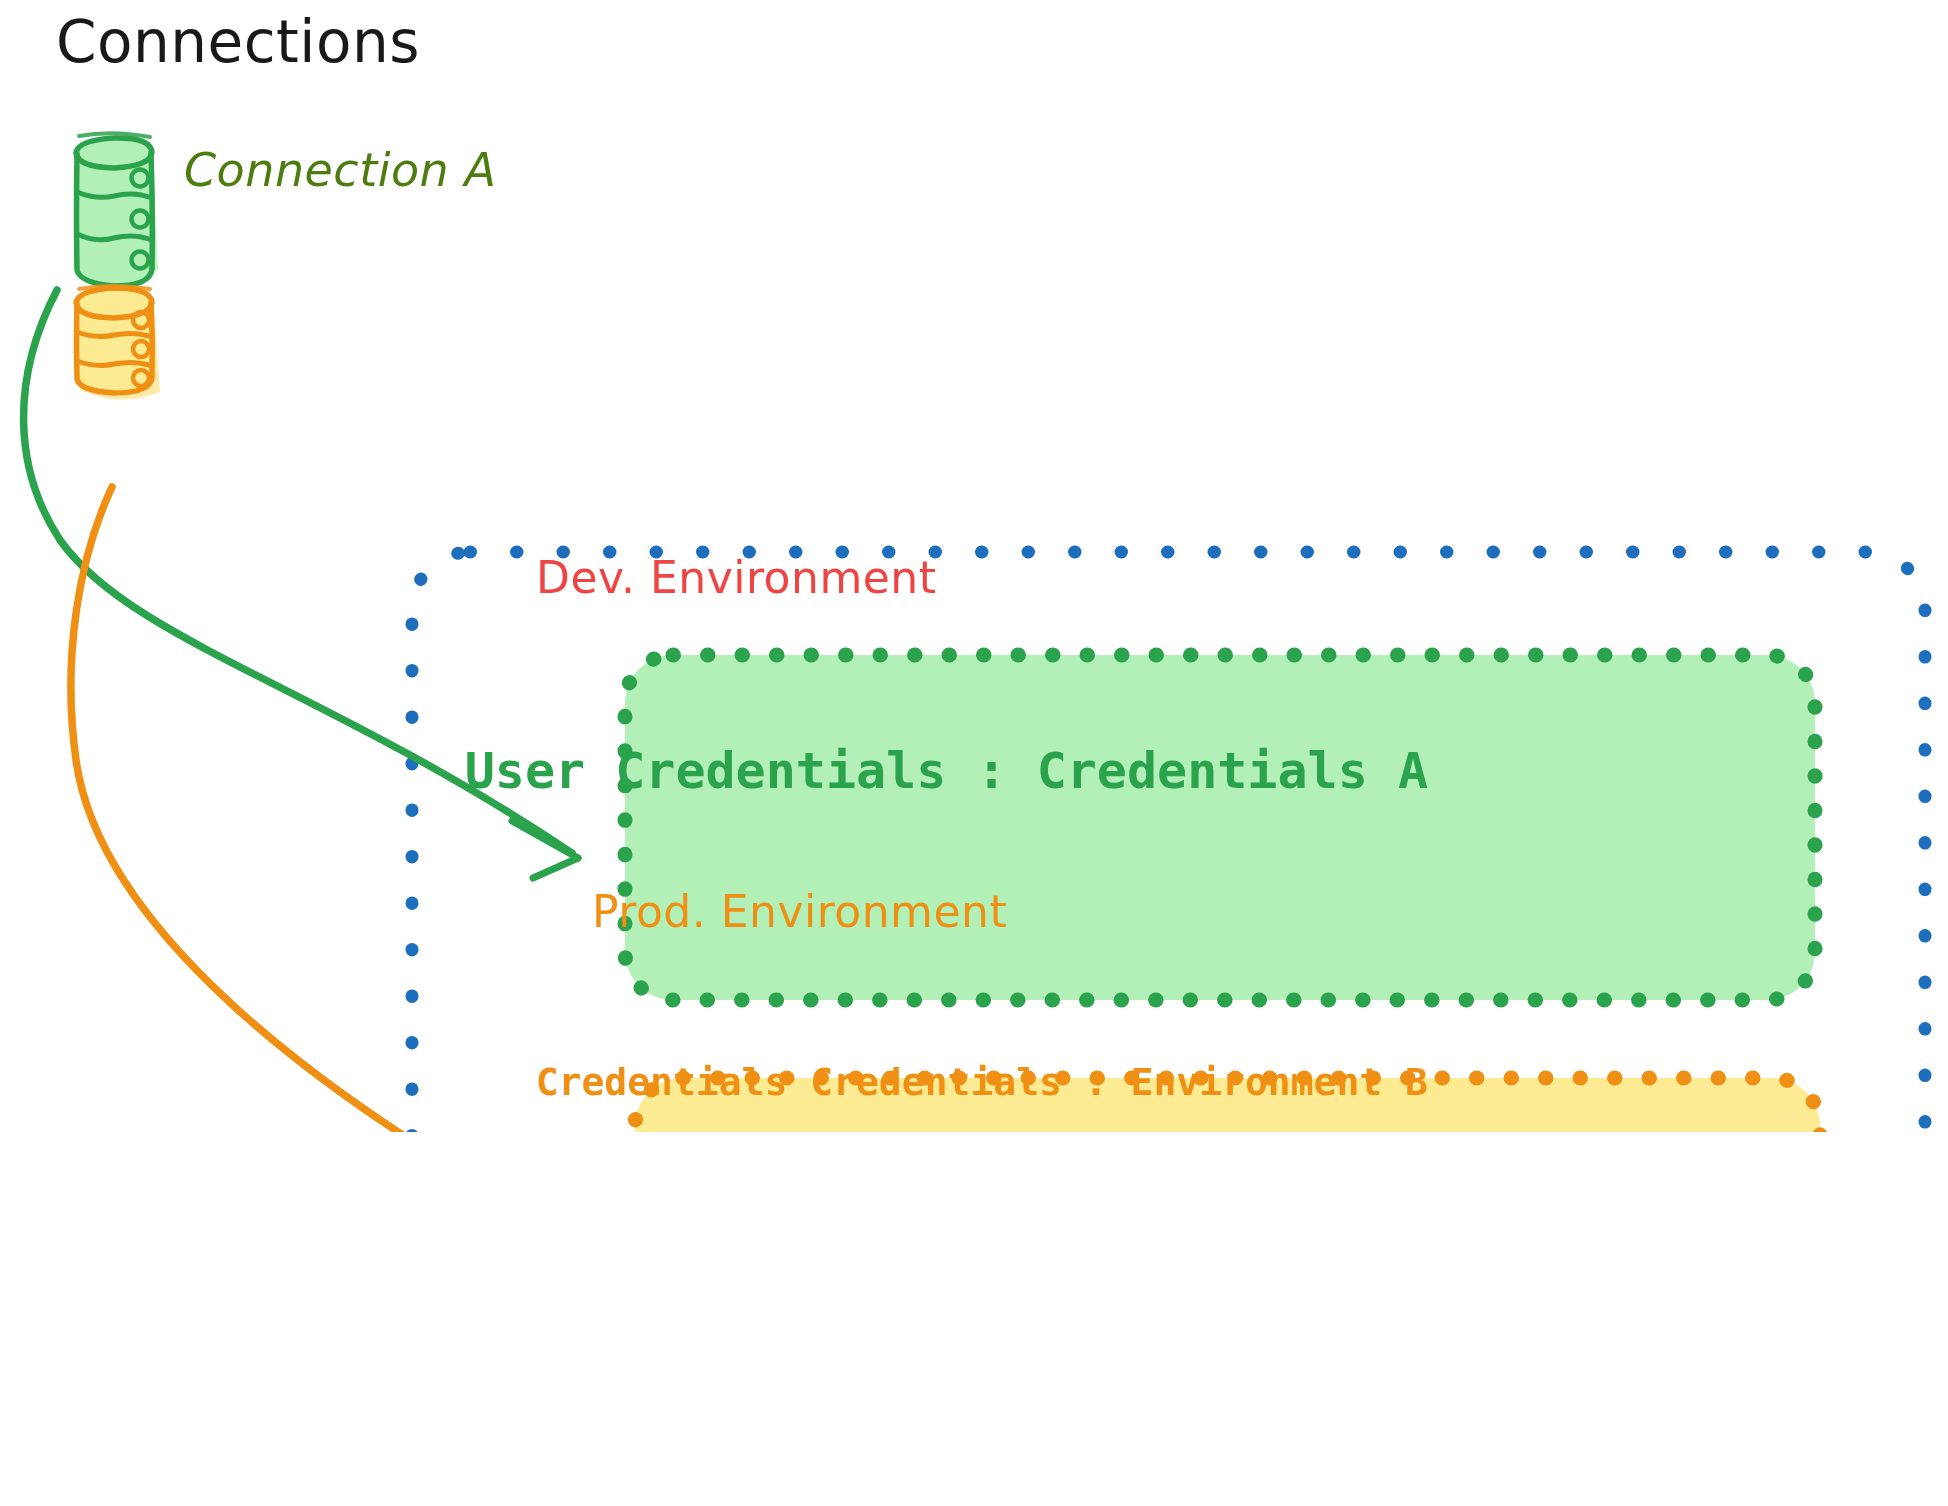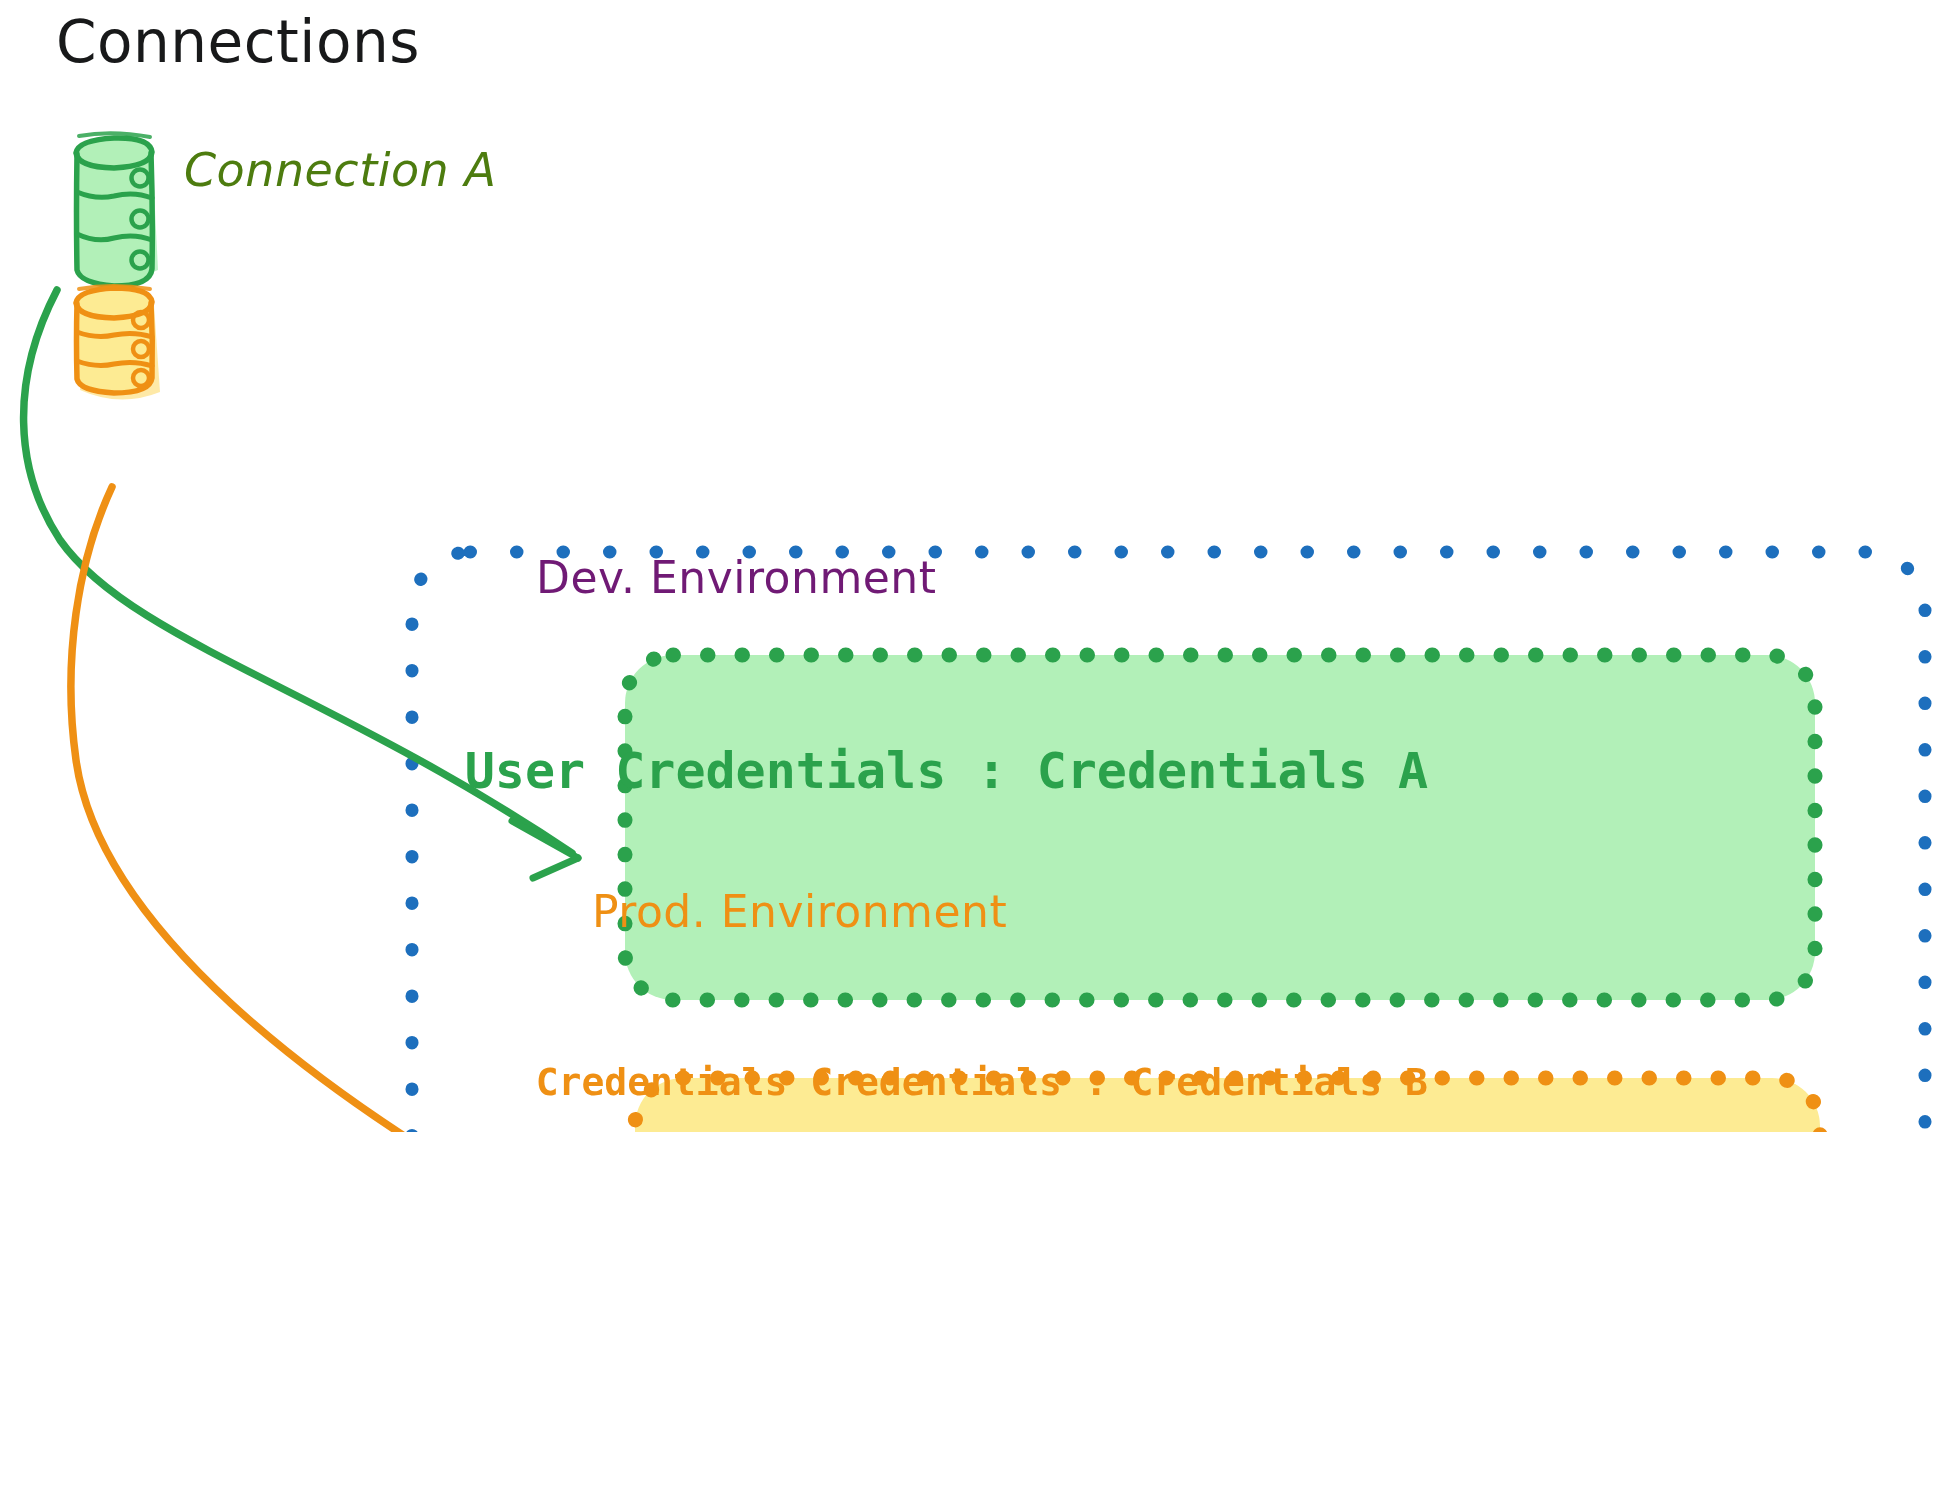--- a/index.html
+++ b/index.html
@@ -63,21 +63,21 @@
   #label-project-1 {
     left: 1540px;
     top: 337px;
     font-size: 52px;
     color: #1d6fbd;
   }
   #label-dev-env {
     left: 536px;
     top: 552px;
     font-size: 44px;
-    color: #701a75;
+    color: #ef4444;
   }
   #label-prod-env {
     left: 548px;
     top: 886px;
     font-size: 44px;
     color: #ef9014;
     margin-left: 44px;
   }
   #label-dev-cred {
     right: 520px;
@@ -171,16 +171,16 @@
 
   <div class="lbl mono" id="label-dev-cred">
     <span>User Credentials</span>
     <span>:</span>
     <span>Credentials A</span>
   </div>
 
   <div class="lbl mono" id="label-prod-cred">
     <span>Credentials Credentials</span>
     <span>:</span>
-    <span>Credentials B</span>
+    <span>Environment B</span>
   </div>
 
 </div>
 
 </body></html>

